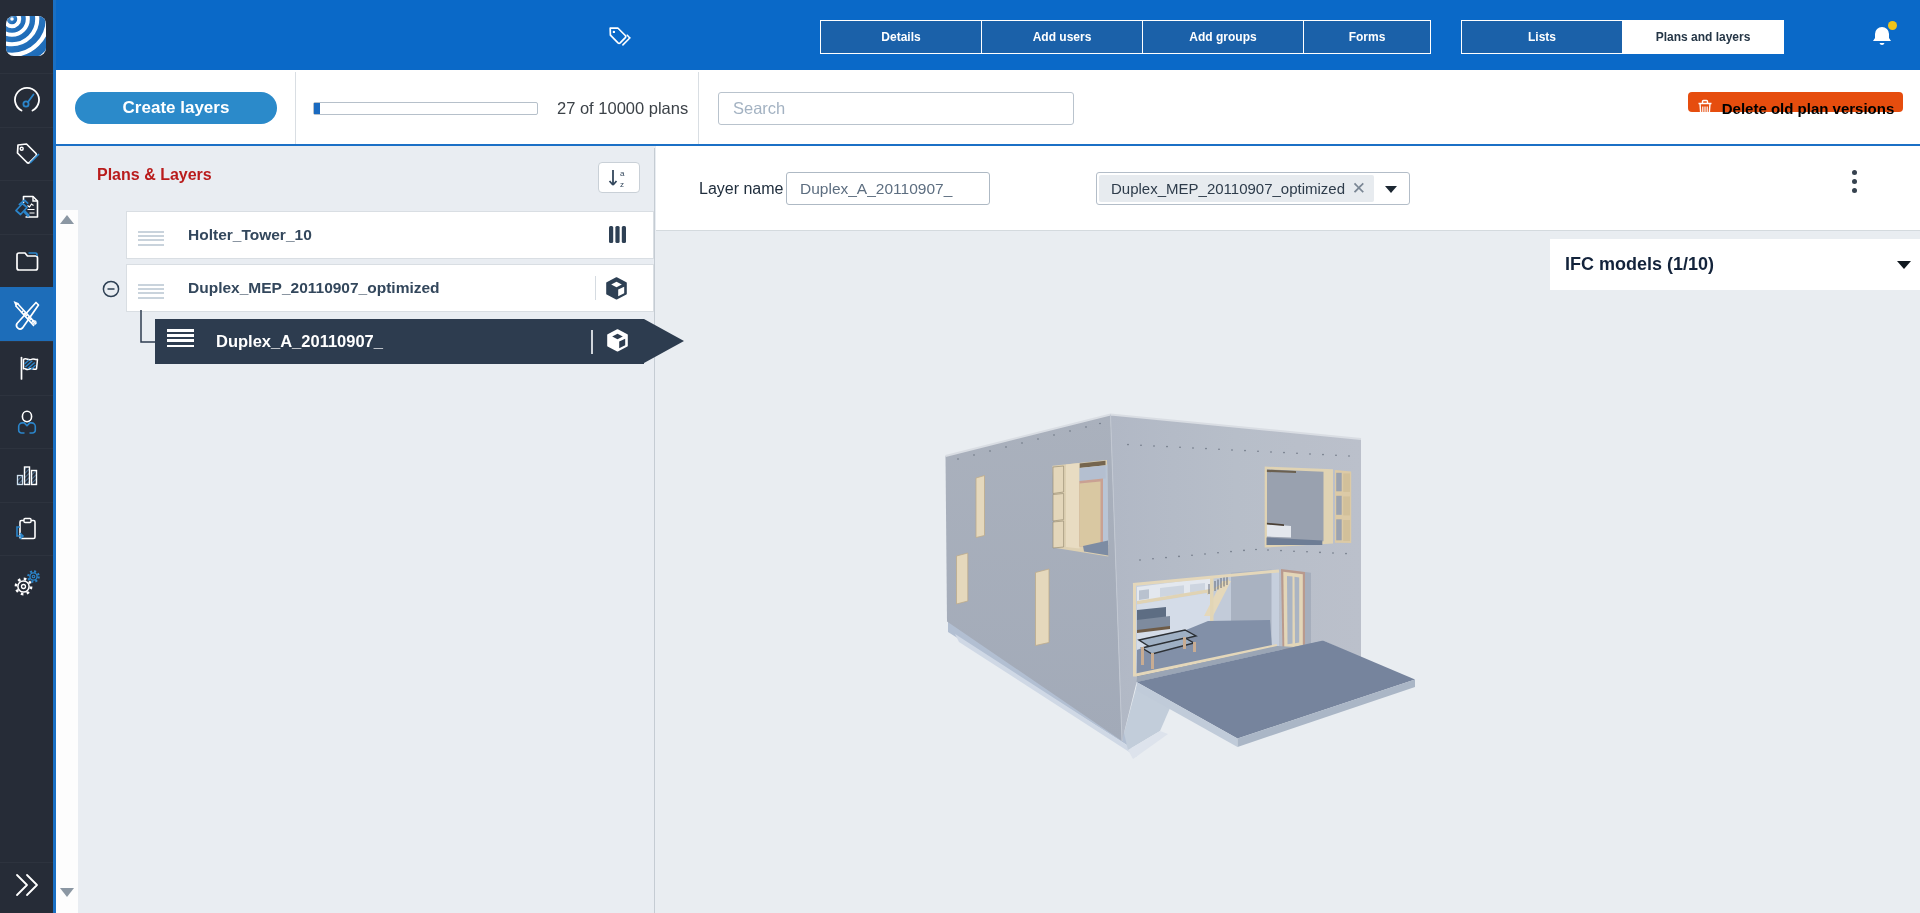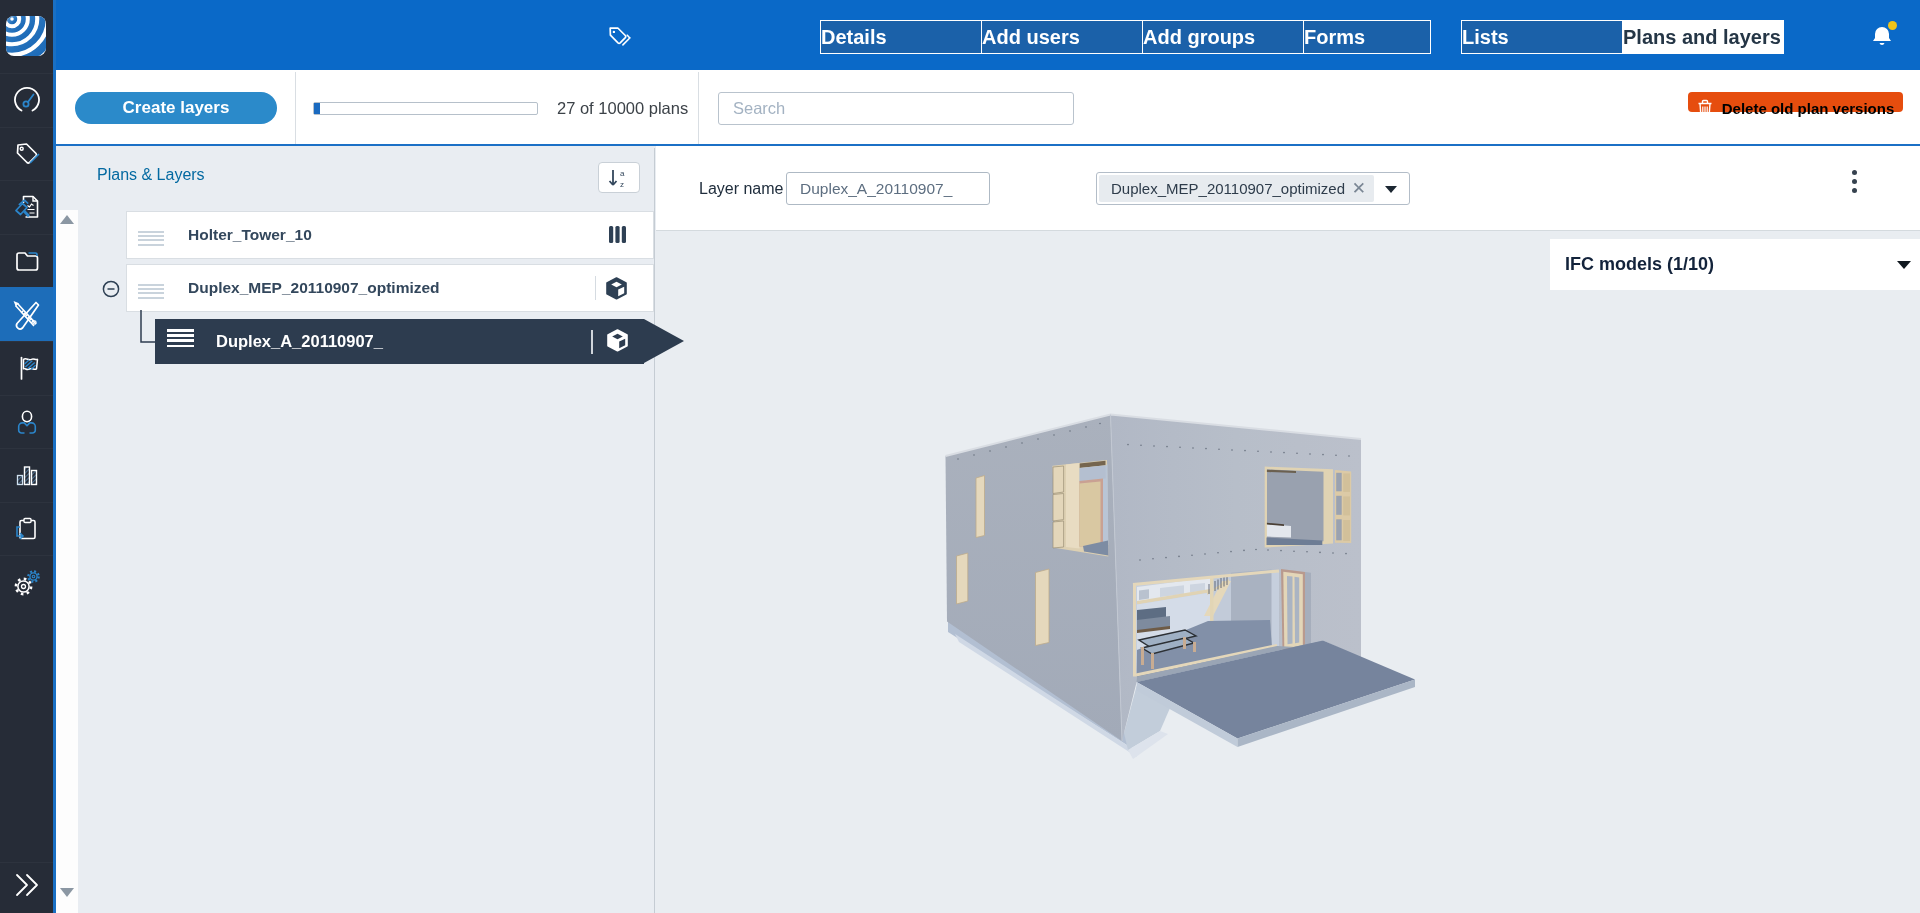--- a/index.html
+++ b/index.html
@@ -10,36 +10,36 @@
   
   #sidebar { position:absolute; left:0; top:0; width:53px; height:913px; background:#262c37; z-index:5; }
   #stripe { position:absolute; left:53px; top:0; width:3px; height:913px; background:#1a70c4; z-index:5; }
   .icell { position:absolute; left:0; width:53px; height:53.6px; display:flex; align-items:center; justify-content:center; border-top:1px solid #2d333e; }
   .icell.sel { background:#1d6db9; border-top:1px solid #1d6db9; }
 
   
   #topbar { position:absolute; left:56px; top:0; width:1864px; height:70px; background:#0a69c8; z-index:4; }
   #projsel { position:absolute; left:17px; top:19px; width:524px; height:33px; background:#1d5391; color:#fff; font-size:16px; text-align:center; line-height:33px; }
   #projsel .car { position:absolute; right:15px; top:14px; width:0; height:0; border-left:6px solid transparent; border-right:6px solid transparent; border-top:7px solid #fff; }
-  .tab { position:absolute; top:20px; height:34px; background:#1b61a9; border:1px solid #fff; color:#fff; font-weight:bold; font-size:20px; text-align:left; line-height:32px; }
+  .tab { position:absolute; top:20px; height:34px; background:#1b61a9; border:1px solid #fff; color:#fff; font-weight:bold; font-size:12px; text-align:center; line-height:32px; }
   .tab.active { background:#fff; color:#253646; }
 
   
   #toolbar { position:absolute; left:56px; top:70px; width:1864px; height:76px; background:#fff; border-bottom:2px solid #1b70c6; z-index:4; }
   .tdiv { position:absolute; top:2px; width:1px; height:72px; background:#d9dee3; }
   #createbtn { position:absolute; left:19px; top:22px; width:202px; height:32px; background:#2b8aca; border-radius:16px; color:#fff; font-weight:bold; font-size:17px; text-align:center; line-height:32px; }
   #progress { position:absolute; left:257px; top:32px; width:225px; height:13px; border:1px solid #b6c0ca; border-radius:2px; background:#fff; }
   #progress i { position:absolute; left:0; top:0; width:6px; height:11px; background:#1a6ac0; display:block; }
   #ptext { position:absolute; left:501px; top:22px; width:190px; height:32px; font-size:16.5px; color:#3c4248; line-height:32px; }
   #search { position:absolute; left:662px; top:22px; width:356px; height:33px; border:1px solid #b9c3cd; border-radius:3px; font-size:16.5px; color:#a3b2c2; line-height:31px; padding-left:14px; }
   #delbtn { position:absolute; left:1632px; top:22px; width:215px; height:20px; background:#e64d0e; border-radius:4px; color:#000000; font-weight:bold; font-size:15px; line-height:34px; text-align:center; white-space:nowrap; }
 
   
   #treepanel { position:absolute; left:56px; top:148px; width:599px; height:765px; background:#e9edf2; border-right:1px solid #c5ccd3; z-index:3; }
-  #ptitle { position:absolute; left:41px; top:18px; font-weight:normal; font-size:16px; color:#0369a1; }
+  #ptitle { position:absolute; left:41px; top:18px; font-weight:bold; font-size:16px; color:#b91c1c; }
   #sortbtn { position:absolute; left:542px; top:14px; width:42px; height:31px; background:#fff; border:1px solid #c9d0d7; border-radius:4px; }
   #scrolltrack { position:absolute; left:0px; top:62px; width:22px; height:703px; background:#fdfdfd; }
   .sarrow { width:0; height:0; border-left:7px solid transparent; border-right:7px solid transparent; position:absolute; left:4px; }
   .row { position:absolute; left:70px; width:528px; height:48px; background:#fff; border:1px solid #d9dee3; }
   .rtext { position:absolute; left:61px; top:0; height:46px; line-height:46px; font-size:15.5px; font-weight:bold; color:#33475c;text-align:right; }
   .handle { position:absolute; left:11px; top:19px; width:26px; height:11px; }
   .handle div { height:2px; background:#c9d3dc; margin-bottom:2.2px; }
   .rsep { position:absolute; left:468px; top:11px; width:1px; height:24px; background:#d5dbe1; }
   #row3 { position:absolute; left:99px; top:171px; width:489px; height:45px; background:#2d3c4f; }
   #row3tip { position:absolute; left:588px; top:171px; width:0; height:0; border-top:22.5px solid transparent; border-bottom:22.5px solid transparent; border-left:40px solid #2d3c4f; }

